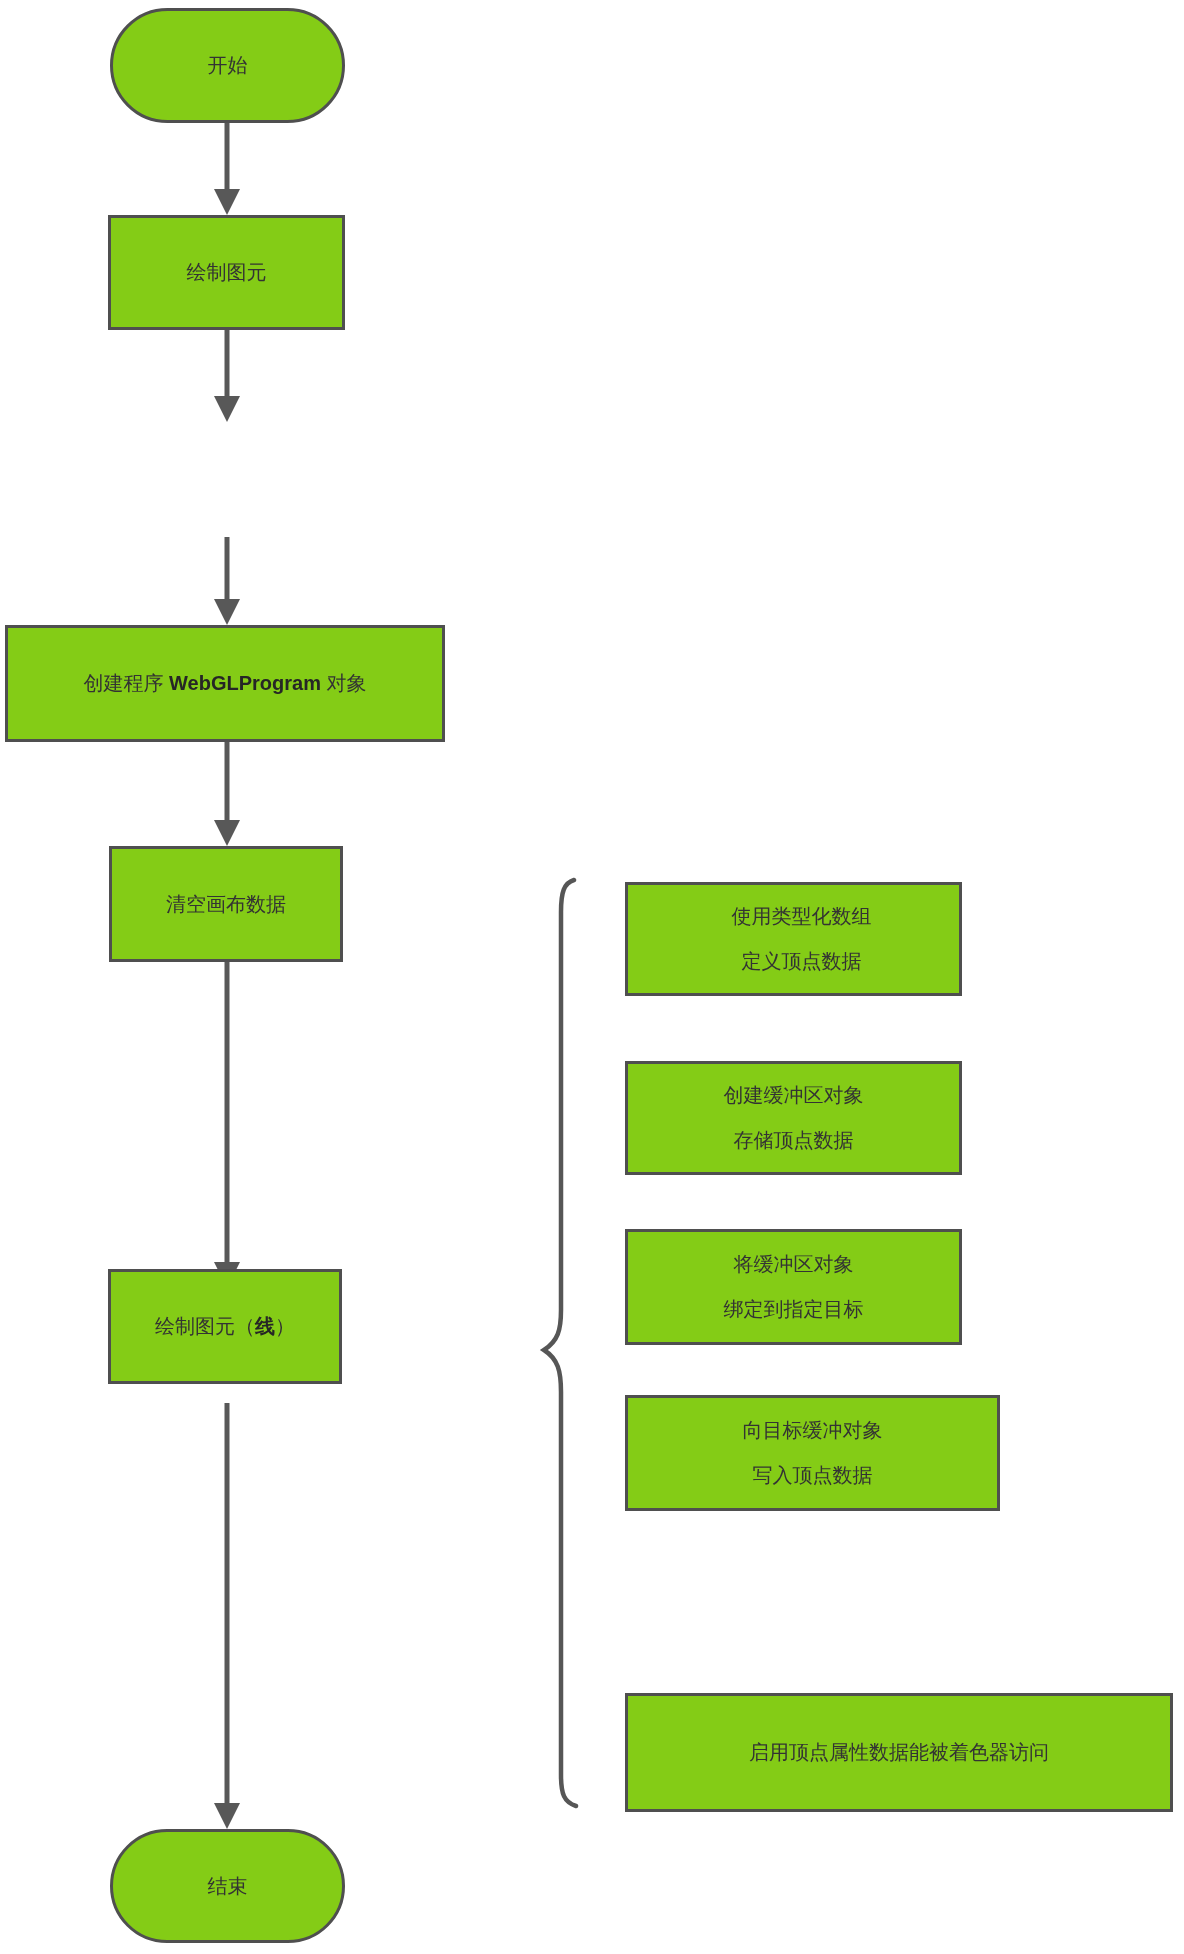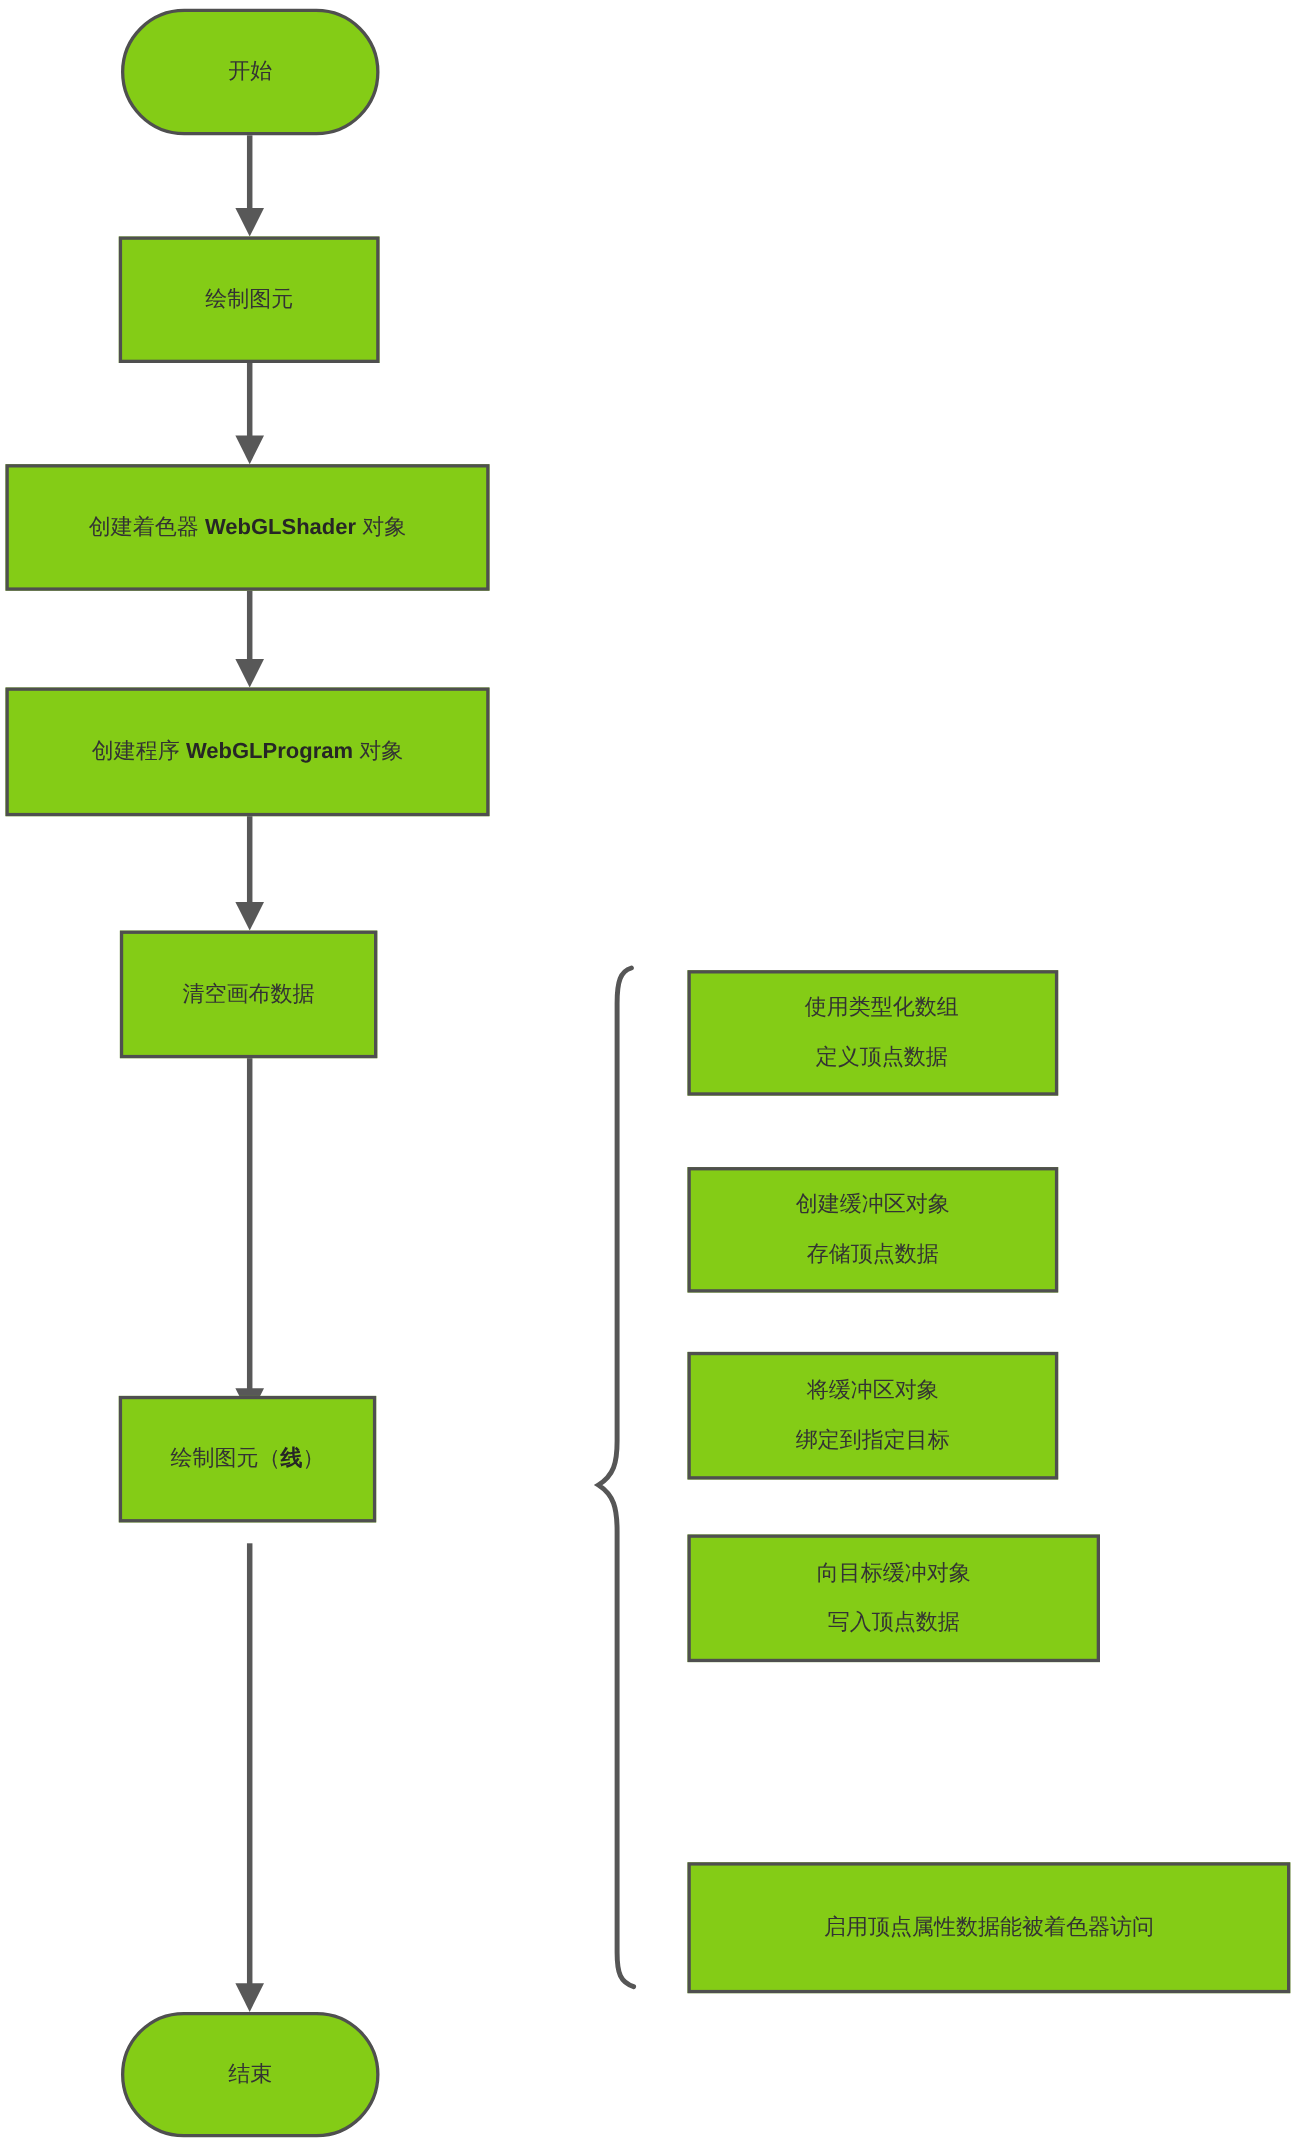--- a/index.html
+++ b/index.html
@@ -51,25 +51,20 @@
 
   <div class="node" style="left:108px;top:215px;width:237px;height:115px;">
     <span>绘制图元</span>
   </div>
 
   <div class="arrow" style="top:330px;height:92px;">
     <div class="stem"></div>
     <div class="head"></div>
   </div>
 
-  <div class="node" style="left:5px;top:422px;width:440px;height:115px;">
-    <div class="line-mixed">
-      <span>创建着色器 </span><span class="bold">WebGLShader</span><span> 对象</span>
-    </div>
-  </div>
 
   <div class="arrow" style="top:537px;height:88px;">
     <div class="stem"></div>
     <div class="head"></div>
   </div>
 
   <div class="node" style="left:5px;top:625px;width:440px;height:117px;">
     <div class="line-mixed">
       <span>创建程序 </span><span class="bold">WebGLProgram</span><span> 对象</span>
     </div>

